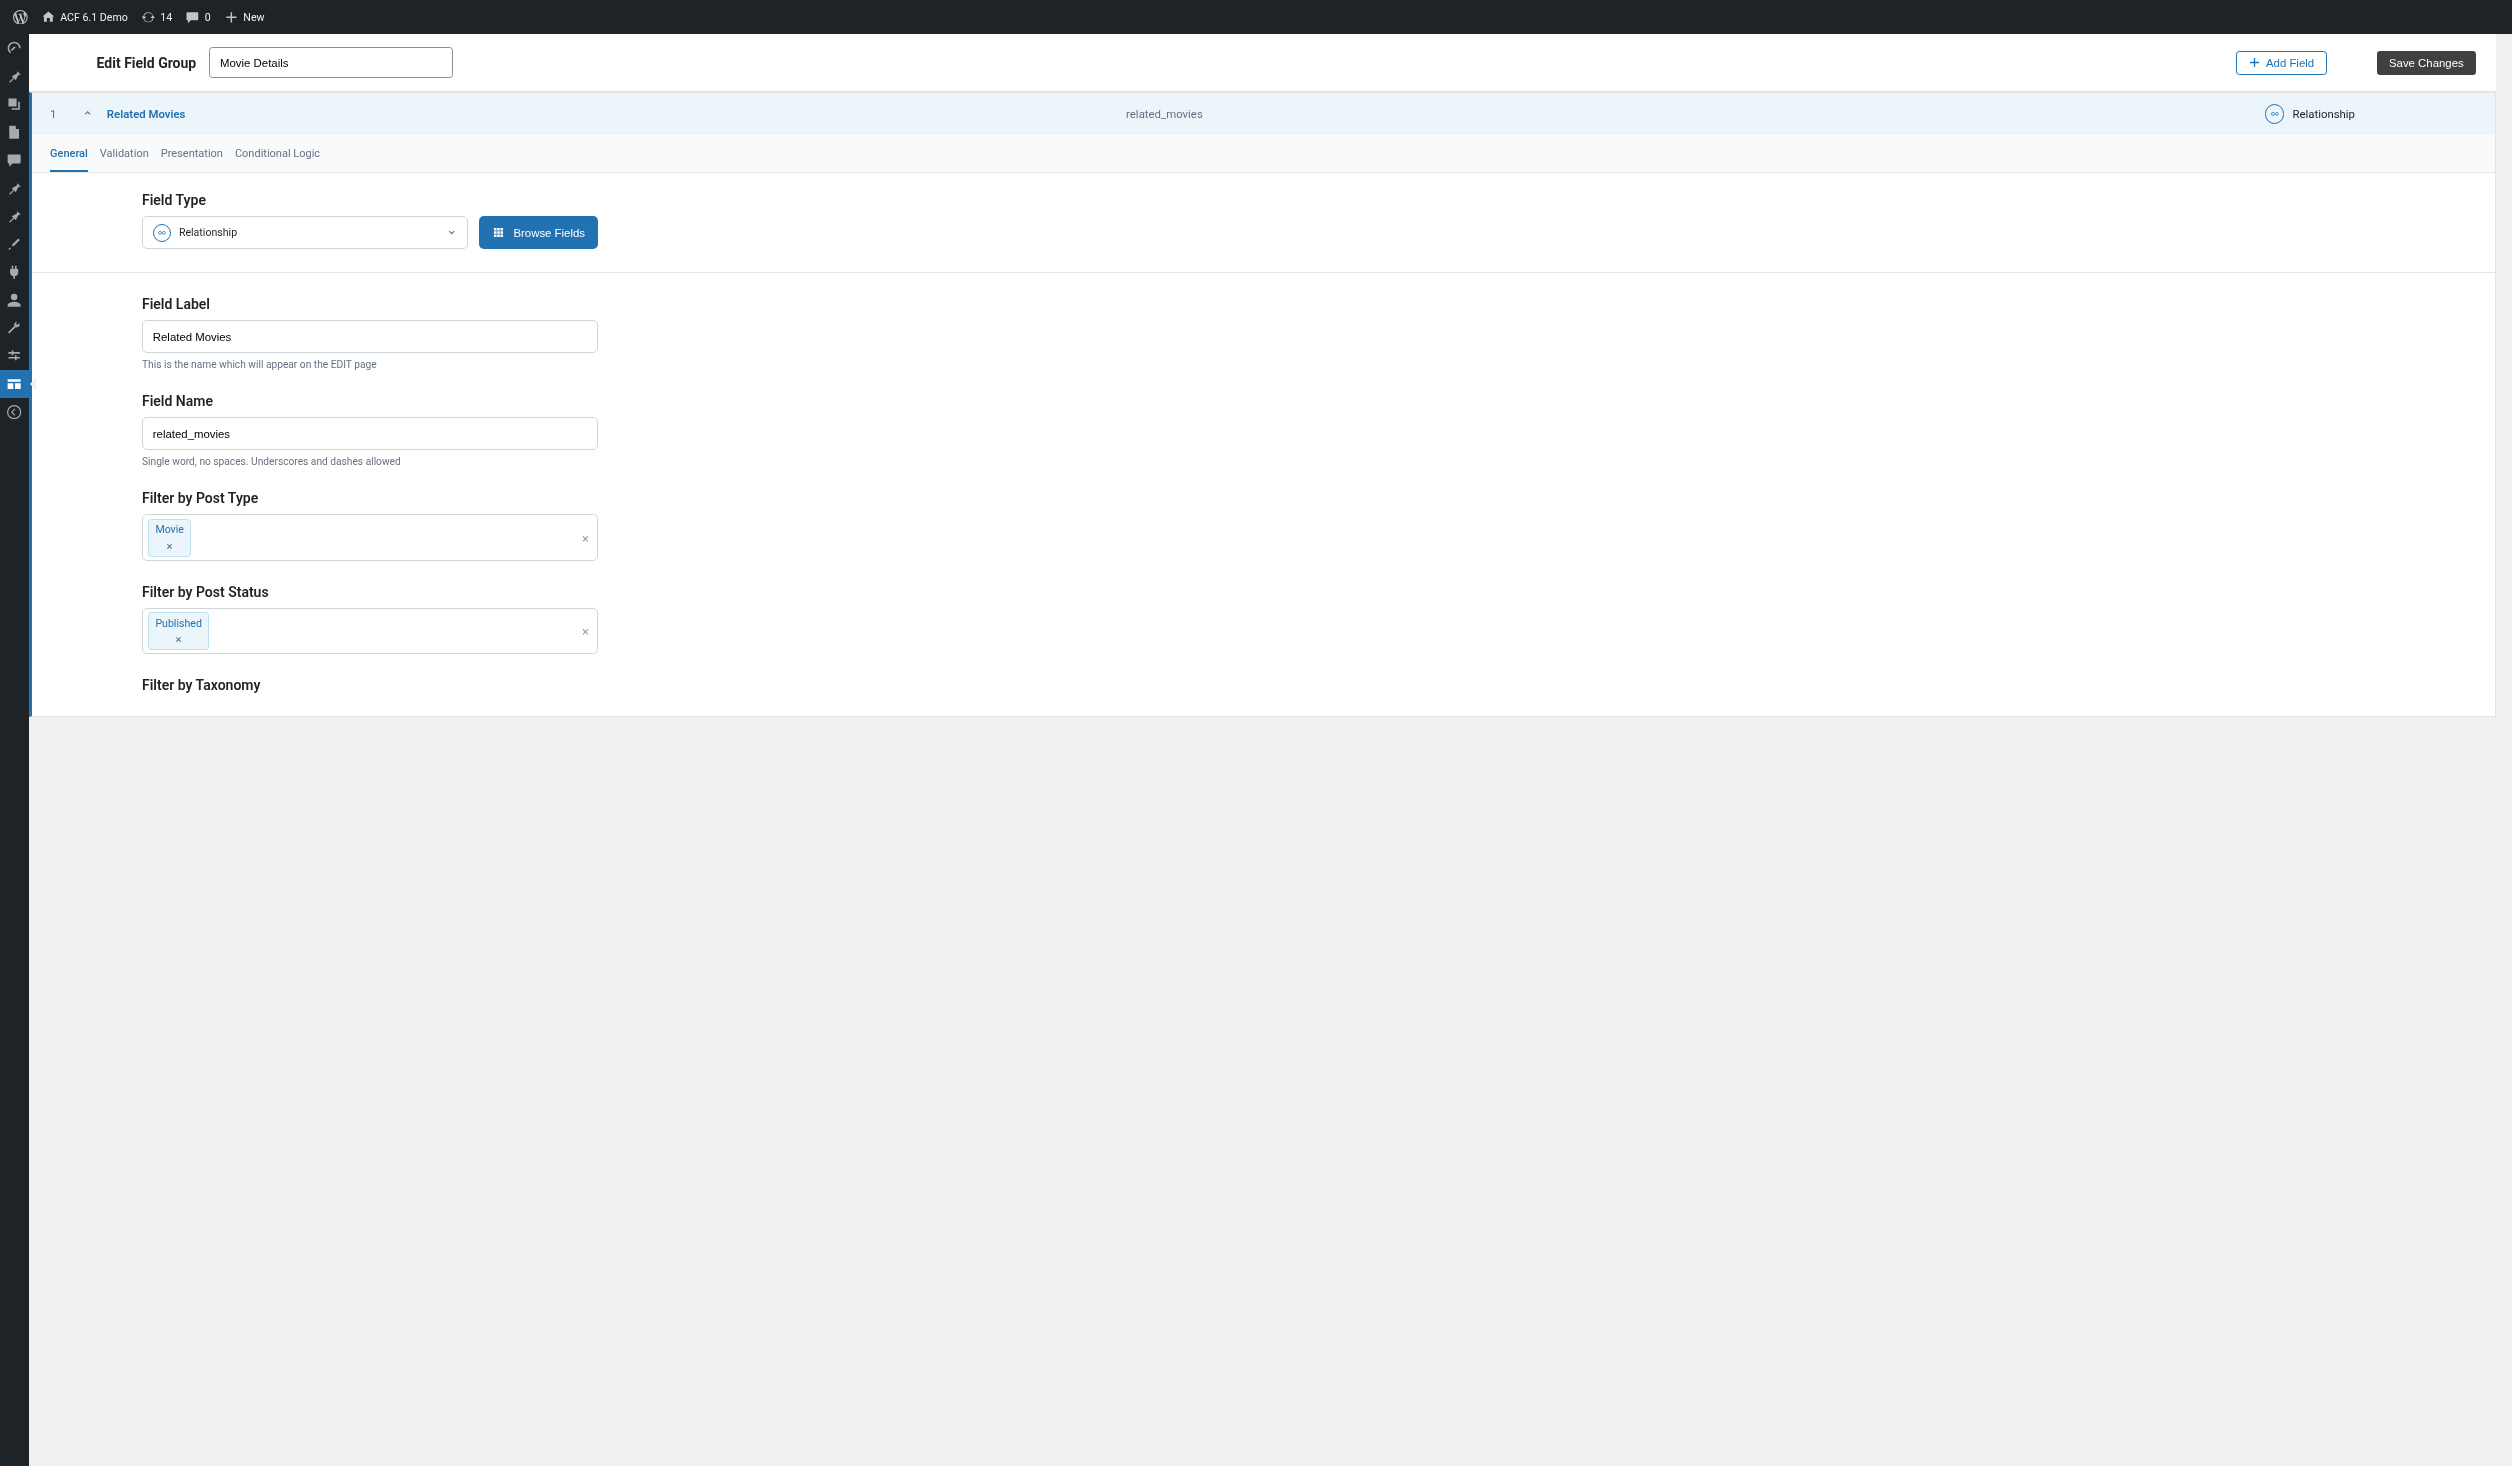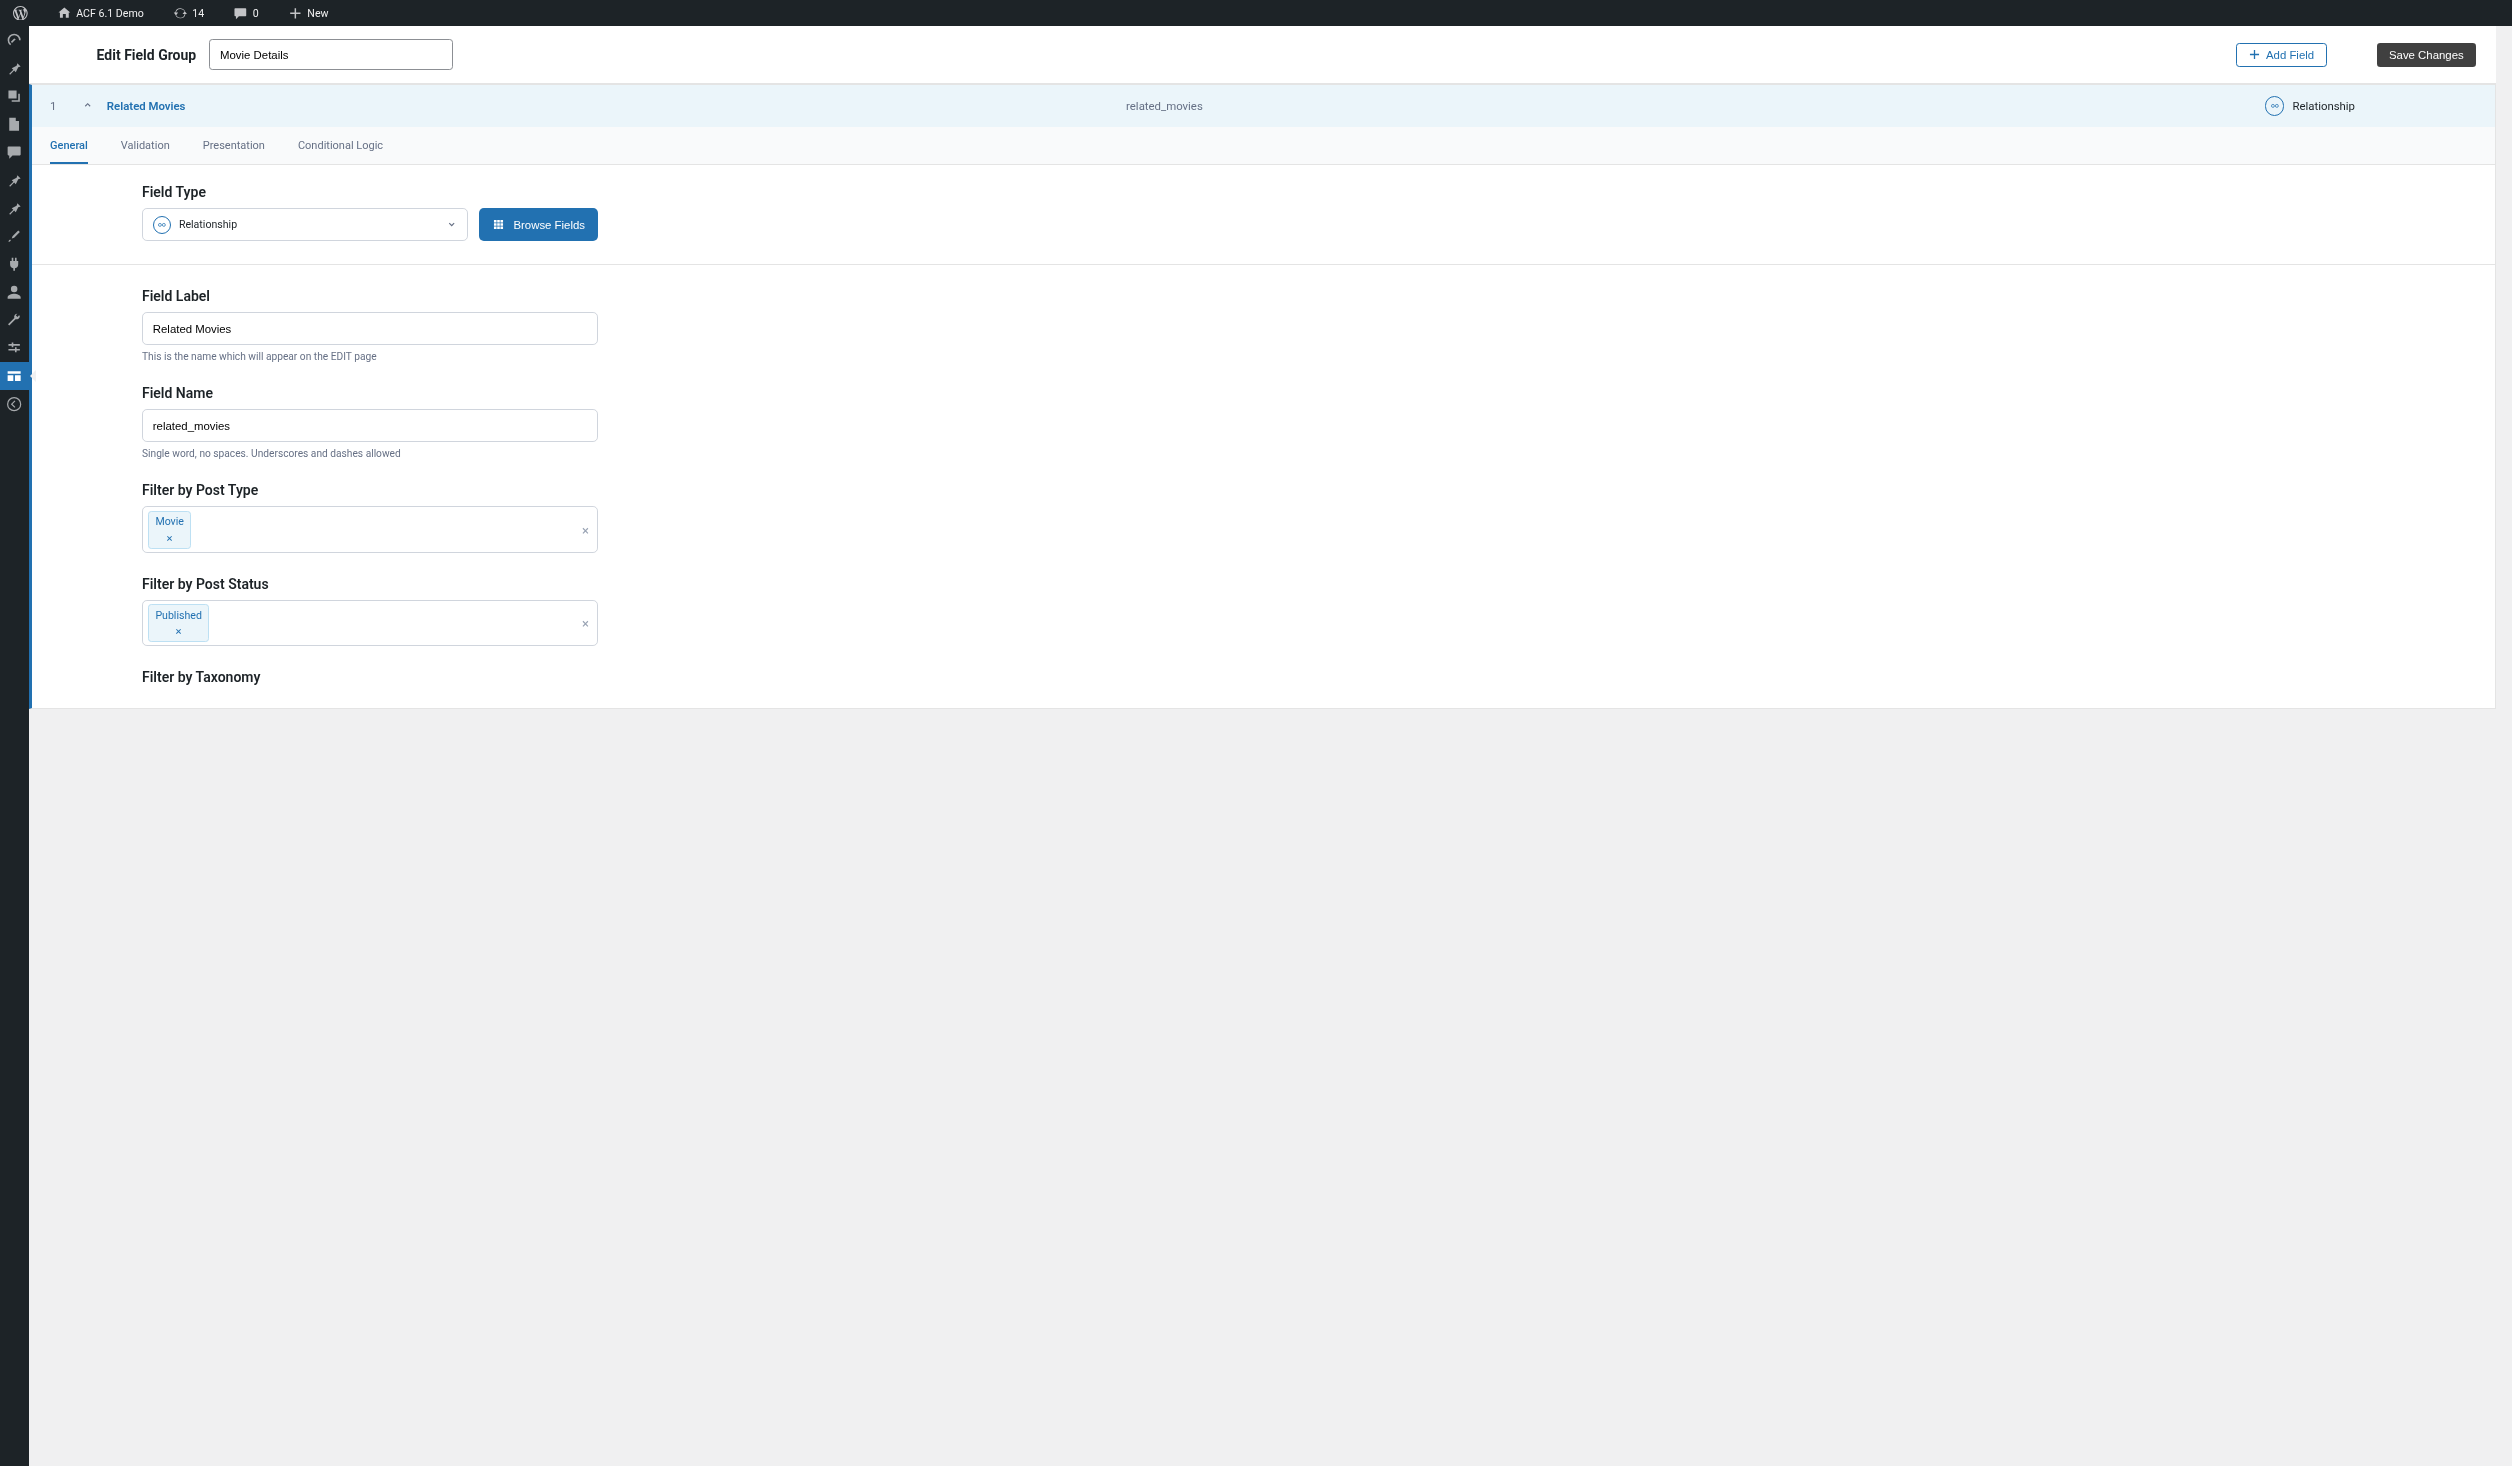--- a/index.html
+++ b/index.html
@@ -7,26 +7,25 @@
   body {
     font-family: -apple-system, BlinkMacSystemFont, "Segoe UI", Roboto, sans-serif;
     font-size: 10.6px;
     color: #1d2327;
     background: #f0f0f1;
   }
   
   .adminbar {
     background: #1d2327;
     color: #c3c4c7;
-    height: 26px;
+    height: 34px;
     display: flex;
     align-items: center;
     padding: 0 6.5px;
     font-size: 10.6px;
-    gap: 16px;
   }
   .adminbar-item {
     display: flex;
     align-items: center;
     padding: 0 6.5px;
     height: 100%;
     cursor: pointer;
     gap: 4.9px;
   }
   .adminbar svg { width: 14.7px; height: 14.7px; fill: #c3c4c7; }
@@ -136,21 +135,21 @@
     width: 19.6px; height: 19.6px;
     border: 1.2px solid #2271b1;
     border-radius: 50%;
     display: flex; align-items: center; justify-content: center;
   }
   .type-icon svg { width: 9.8px; height: 9.8px; fill: #2271b1; }
 
   
   .field-tabs {
     display: flex;
-    gap: 33px;
+    gap: 12px;
     padding: 0 18px;
     background: #f9fafb;
     border-bottom: 0.8px solid #e4e4e4;
   }
   .field-tab {
     padding: 11.4px 0 9.8px;
     font-size: 11px;
     color: #667085;
     cursor: pointer;
     border-bottom: 2.4px solid transparent;

